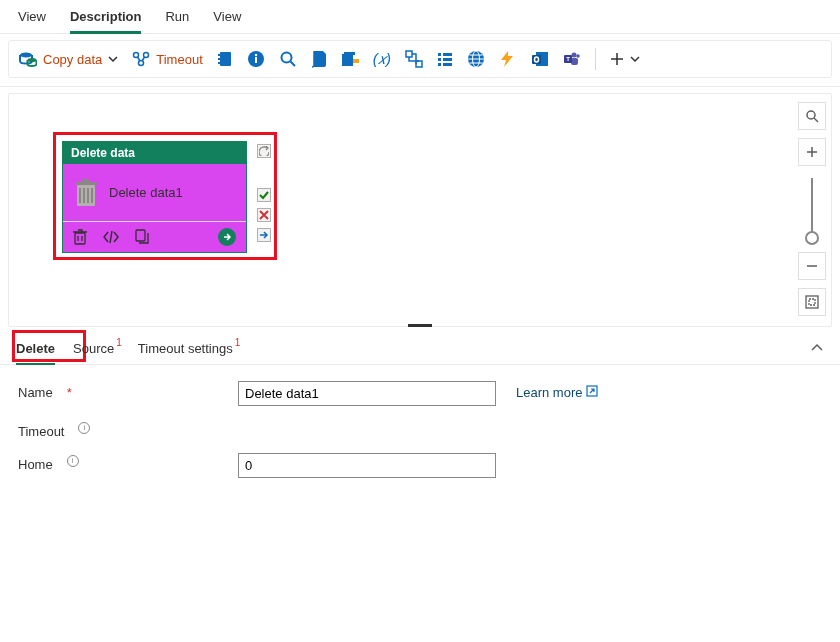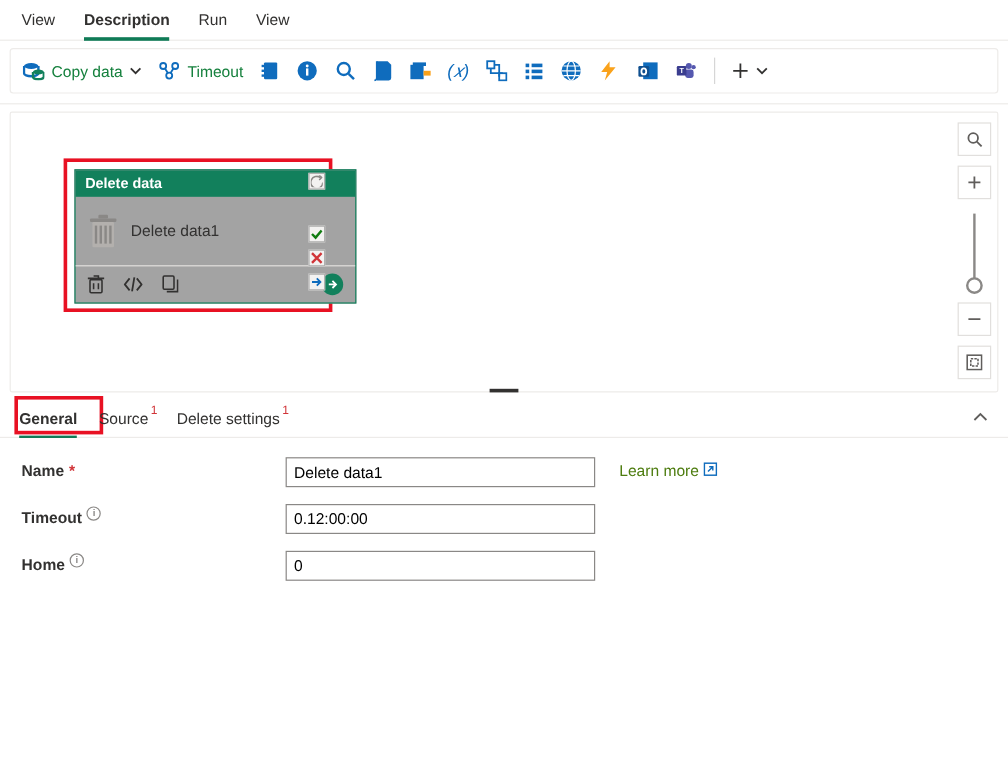--- a/index.html
+++ b/index.html
@@ -49,21 +49,21 @@
   .toolbar .sep {
     width: 1px;
     height: 22px;
     background: #d6d6d6;
   }
   .tb-item {
     display: flex;
     align-items: center;
     gap: 6px;
     cursor: pointer;
-    color: #15803d;
+    color: #c2410c;
   }
   .tb-ic { display:flex; align-items:center; justify-content:center; }
   .canvas-wrap {
     position: relative;
     padding: 6px 8px 0 8px;
   }
   .canvas {
     border: 1px solid #edebe9;
     border-radius: 2px;
     height: 234px;
@@ -114,24 +114,24 @@
     top: 38px;
     width: 224px;
     height: 128px;
     border: 3px solid #e81123;
     background: #fff;
   }
   .node {
     position: absolute;
     left: 6px;
     top: 6px;
-    width: 235px;
+    width: 185px;
     height: 112px;
     border: 1px solid #12805c;
-    background: #a3a3a3;
+    background: #d946ef;
     display: flex;
     flex-direction: column;
   }
   .node-header {
     background: #12805c;
     color: #fff;
     font-weight: 600;
     padding: 4px 8px;
     height: 22px;
     display: flex;
@@ -244,22 +244,21 @@
   .frow {
     display: flex;
     align-items: flex-start;
     margin-bottom: 14px;
   }
   .flabel {
     width: 220px;
     padding-top: 4px;
     display: flex;
     align-items: center;
-    gap: 4px;
-    font-weight: bold;
+    gap: 14px;
   }
   .req { color: #d13438; }
   .info-sup {
     width: 12px;
     height: 12px;
     border: 1px solid #8a8886;
     border-radius: 50%;
     font-size: 8px;
     display: inline-flex;
     align-items: center;
@@ -274,21 +273,21 @@
     padding: 4px 6px;
     font-family: inherit;
     font-size: 13px;
   }
   .fcontrol textarea {
     height: 50px;
     resize: both;
   }
   .learn {
     margin-left: 20px;
-    color: #4d7c0f;
+    color: #0c4a6e;
     cursor: pointer;
     display: inline-flex;
     align-items: center;
     gap: 4px;
     padding-top: 4px;
   }
   .adv {
     display: flex;
     align-items: center;
     gap: 6px;
@@ -529,27 +528,27 @@
           </svg>
       </div>
     </div>
 
     <div class="grip"></div>
   </div>
 </div>
 
 <div class="detail-tabs">
   <div class="dt-outline"></div>
-  <div class="dt active">General</div>
+  <div class="dt active">Delete</div>
   <div class="dt">
     <span>Source</span>
     <span class="sup">1</span>
   </div>
   <div class="dt">
-    <span>Delete settings</span>
+    <span>Timeout settings</span>
     <span class="sup">1</span>
   </div>
   <div class="collapse">
     <svg width="14" height="14" viewBox="0 0 14 14">
         <path d="M2 9l5-5 5 5" fill="none" stroke="#605e5c" stroke-width="1.5"></path>
       </svg>
   </div>
 </div>
 
 <div class="form">
@@ -569,23 +568,20 @@
             <path d="M4 8l4-4M5 4h3v3" fill="none" stroke="#0f6cbd" stroke-width="1.2"></path>
           </svg>
       </span>
     </a>
   </div>
   <div class="frow">
     <div class="flabel">
       <span>Timeout</span>
       <span class="info-sup">i</span>
     </div>
-    <div class="fcontrol">
-      <input type="text" value="0.12:00:00" style="">
-    </div>
   </div>
   <div class="frow">
     <div class="flabel">
       <span>Home</span>
       <span class="info-sup">i</span>
     </div>
     <div class="fcontrol">
       <input type="text" value="0" style="">
     </div>
   </div>

